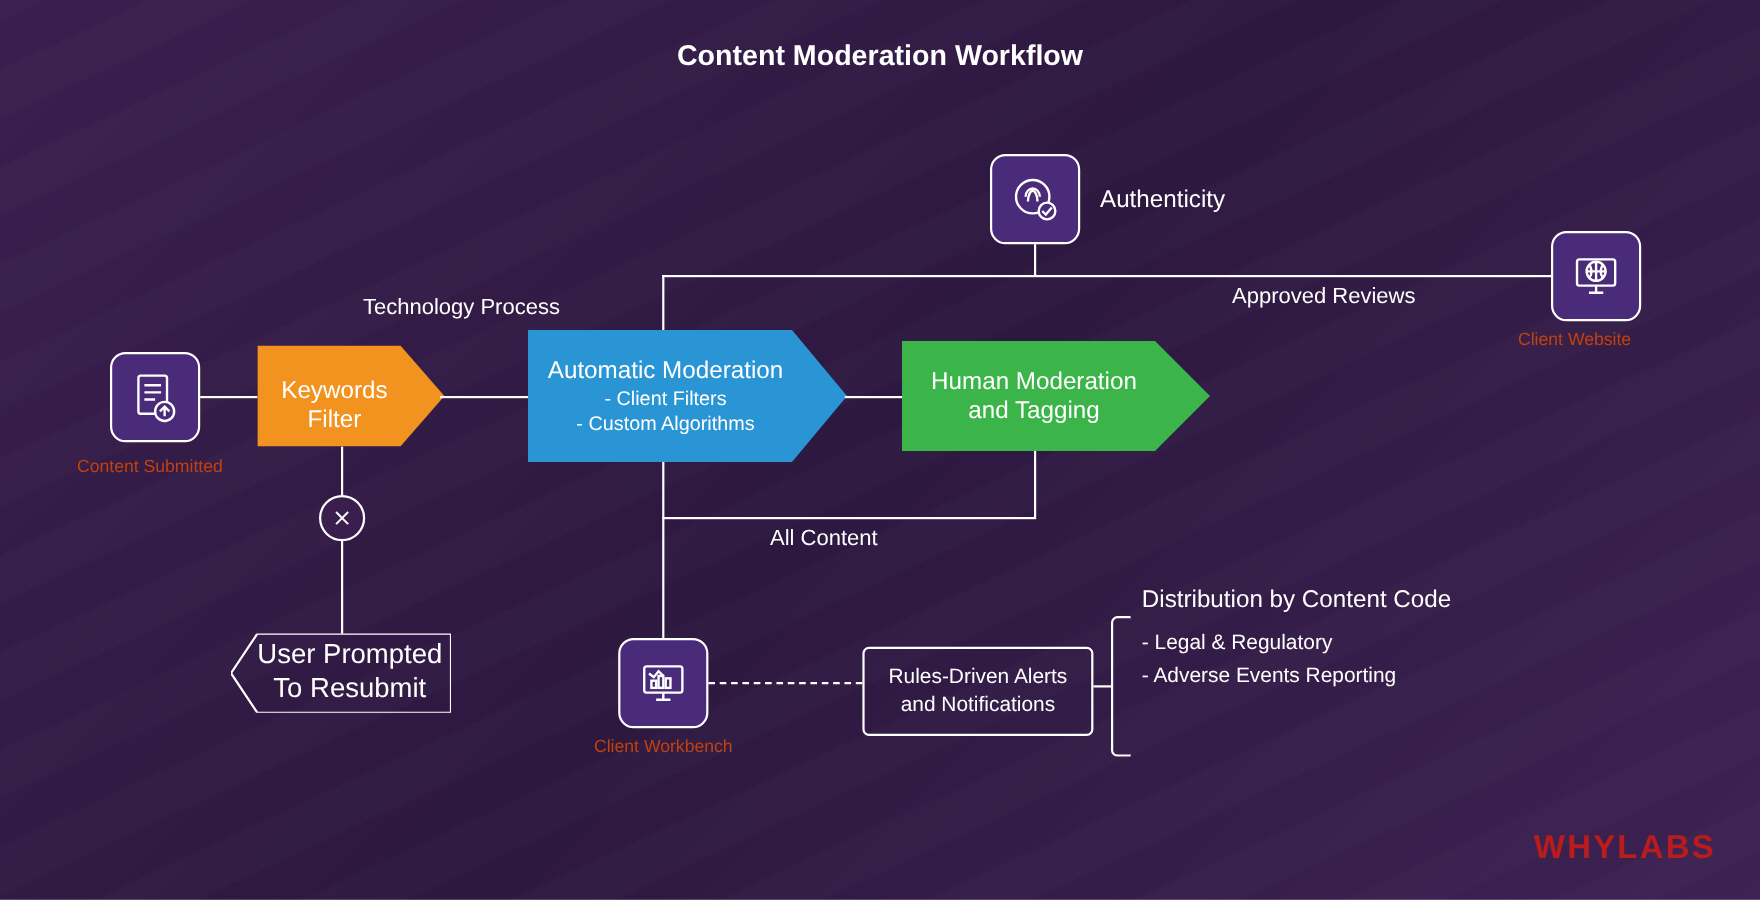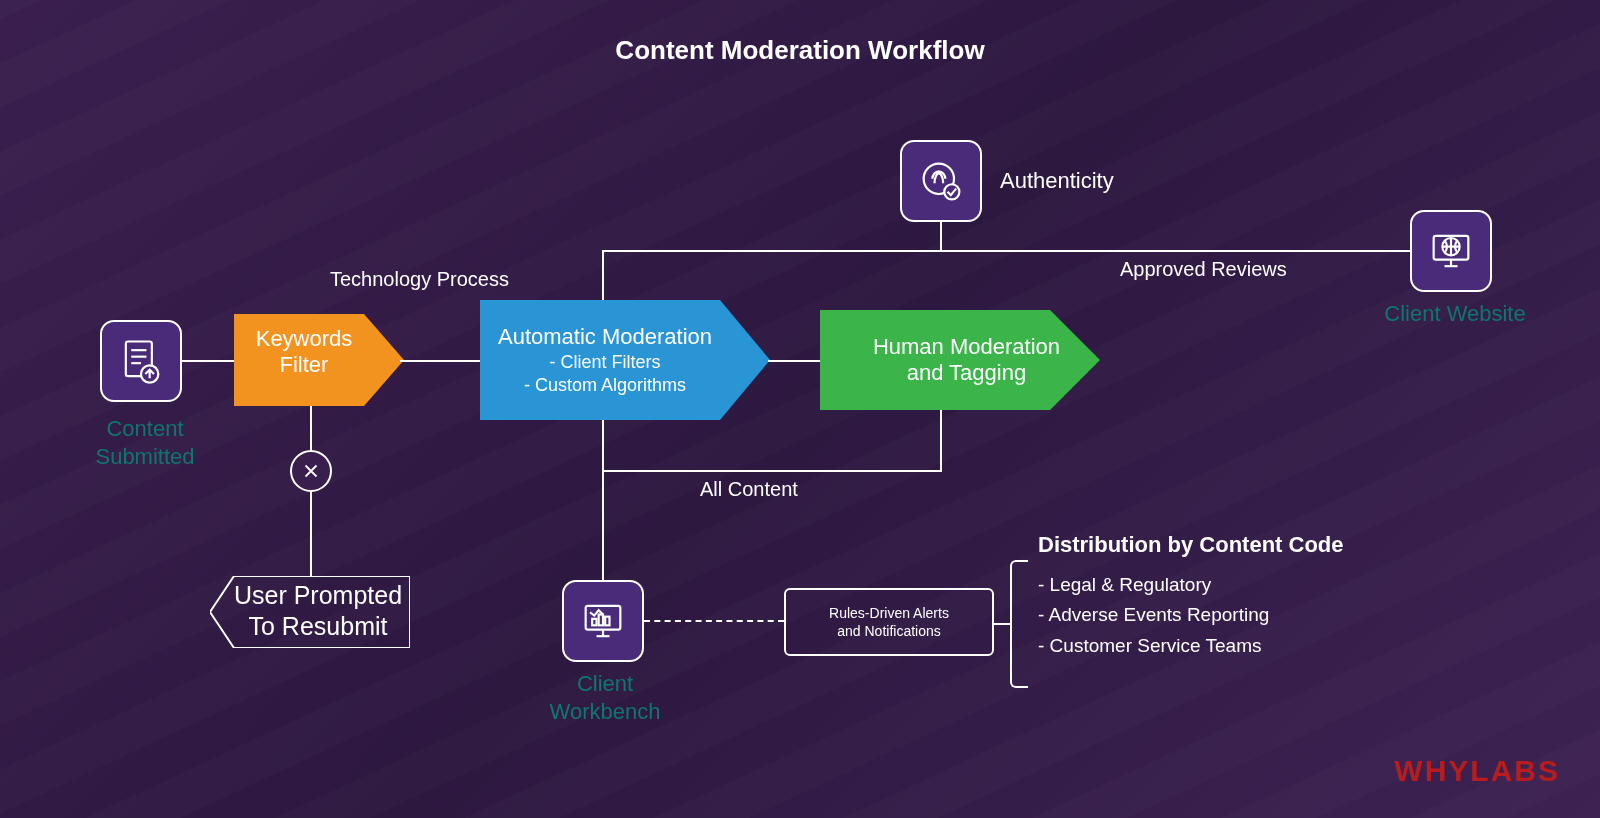--- a/index.html
+++ b/index.html
@@ -46,24 +46,24 @@
     background: #4a2b7a;
     border: 2px solid #fff;
     border-radius: 14px;
     display: flex;
     align-items: center;
     justify-content: center;
   }
   .icon-tile svg { width: 52px; height: 52px; }
   .label {
     position: absolute;
-    text-align: center;
-    font-size: 22px;
+    text-align: left;
+    font-size: 16px;
     line-height: 1.25;
-    color: #0f766e;
+    color: #c2410c;
   }
   .small-label {
     position: absolute;
     font-size: 20px;
     color: #fff;
   }
 
   
   .arrow-box {
     position: absolute;
@@ -117,21 +117,21 @@
     font-size: 25px;
     line-height: 1.25;
   }
 
   .rules-box {
     position: absolute;
     border: 2px solid #fff;
     border-radius: 6px;
     padding: 14px 18px;
     text-align: center;
-    font-size: 14px;
+    font-size: 19px;
     line-height: 1.3;
   }
 
   .dist-heading {
     position: absolute;
     font-size: 22px;
   }
   .dist-list {
     position: absolute;
     font-size: 19px;
@@ -176,21 +176,21 @@
     </svg>
   </div>
   <div class="label" style="left:70px; top:415px; width:150px;">Content
 Submitted</div>
 
   <div class="hline" style="left:182px; top:360px; width:52px;"></div>
 
   <svg style="position:absolute; left:234px; top:314px; width:170px; height:92px;" viewBox="0 0 170 92">
     <polygon points="0,0 130,0 170,46 130,92 0,92" fill="#f2931f"></polygon>
   </svg>
-  <div class="arrow-box" style="left:234px; top:298px; width:140px; height:108px;">
+  <div class="arrow-box" style="left:234px; top:314px; width:140px; height:108px;">
     <div class="head" style="white-space:pre-line;">Keywords
 Filter</div>
   </div>
 
   <div class="small-label" style="left:330px; top:268px;">Technology Process</div>
 
   <div class="hline" style="left:400px; top:360px; width:80px;"></div>
 
   <svg style="position:absolute; left:480px; top:300px; width:290px; height:120px;" viewBox="0 0 290 120">
     <polygon points="0,0 240,0 290,60 240,120 0,120" fill="#2a95d5"></polygon>
@@ -199,21 +199,21 @@
     <div class="head">Automatic Moderation</div>
     <div class="sub">- Client Filters</div>
     <div class="sub">- Custom Algorithms</div>
   </div>
 
   <div class="hline" style="left:768px; top:360px; width:52px;"></div>
 
   <svg style="position:absolute; left:820px; top:310px; width:280px; height:100px;" viewBox="0 0 280 100">
     <polygon points="0,0 230,0 280,50 230,100 0,100" fill="#3bb54a"></polygon>
   </svg>
-  <div class="arrow-box" style="left:820px; top:310px; width:240px; height:100px;align-items:flex-end;">
+  <div class="arrow-box" style="left:820px; top:310px; width:240px; height:100px;">
     <div class="head" style="white-space:pre-line;">Human Moderation
 and Tagging</div>
   </div>
 
   <div class="icon-tile" style="left:900px; top:140px;">
     <svg viewBox="0 0 48 48" fill="none" stroke="#fff" stroke-width="2">
       <circle cx="22" cy="22" r="14"></circle>
       <path d="M16 22c0-4 3-7 6-7s6 3 6 7M18 26c0-5 2-9 4-9s4 4 4 9"></path>
       <circle cx="34" cy="34" r="7" fill="#4a2b7a"></circle>
       <path d="M30 34l3 3 5-6"></path>
@@ -263,25 +263,24 @@
 
   <div class="hline dashed" style="left:644px; top:620px; width:140px;"></div>
 
   <div class="rules-box" style="left:784px; top:588px; width:210px;">
     <span style="white-space:pre-line;">Rules-Driven Alerts
 and Notifications</span>
   </div>
 
   <div class="bracket" style="left:1010px; top:560px; height:128px;"></div>
   <div class="hline" style="left:994px; top:623px; width:16px;"></div>
-  <div class="dist-heading" style="left:1038px; top:532px;font-weight:bold;">Distribution by Content Code</div>
+  <div class="dist-heading" style="left:1038px; top:532px;">Distribution by Content Code</div>
   <div class="dist-list" style="left:1038px; top:570px;">
     <div>- Legal &amp; Regulatory</div>
     <div>- Adverse Events Reporting</div>
-    <div>- Customer Service Teams</div>
   </div>
 
   <div class="vline" style="left:310px; top:406px; height:170px;"></div>
   <div class="circle-x" style="left:290px; top:450px;">
     <svg viewBox="0 0 24 24" width="22" height="22" stroke="#fff" stroke-width="2" fill="none">
         <path d="M6 6l12 12M18 6L6 18"></path>
       </svg>
   </div>
 
   <svg style="position:absolute; left:210px; top:576px; width:200px; height:72px;" viewBox="0 0 200 72">

